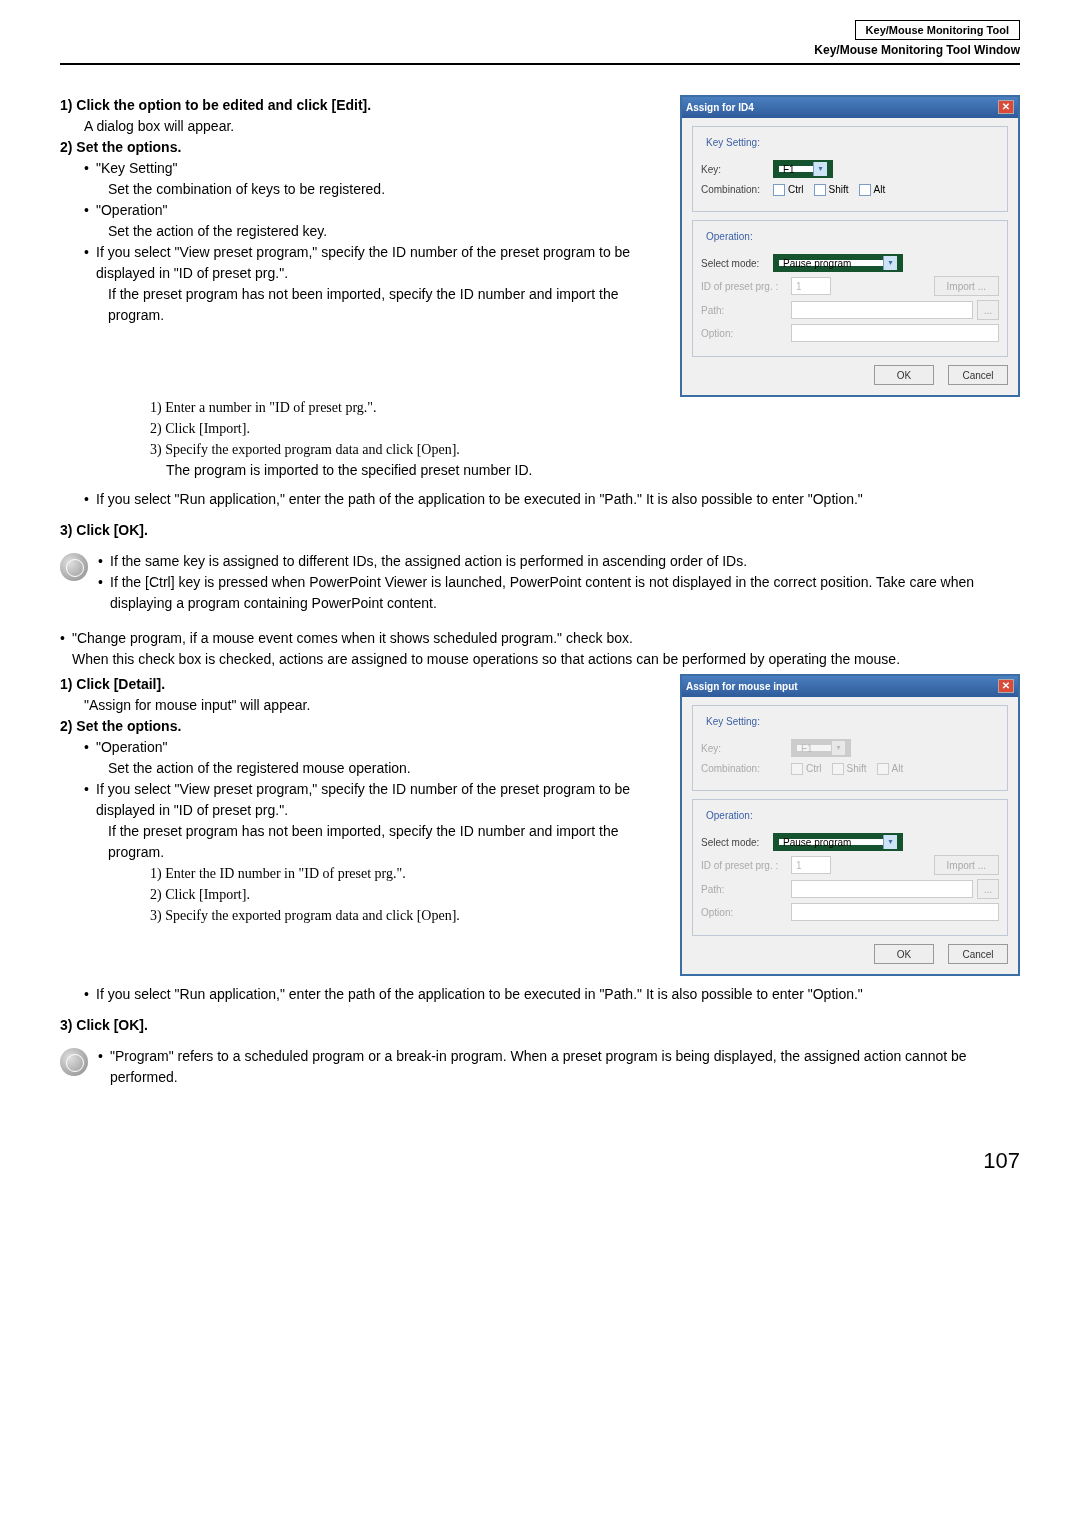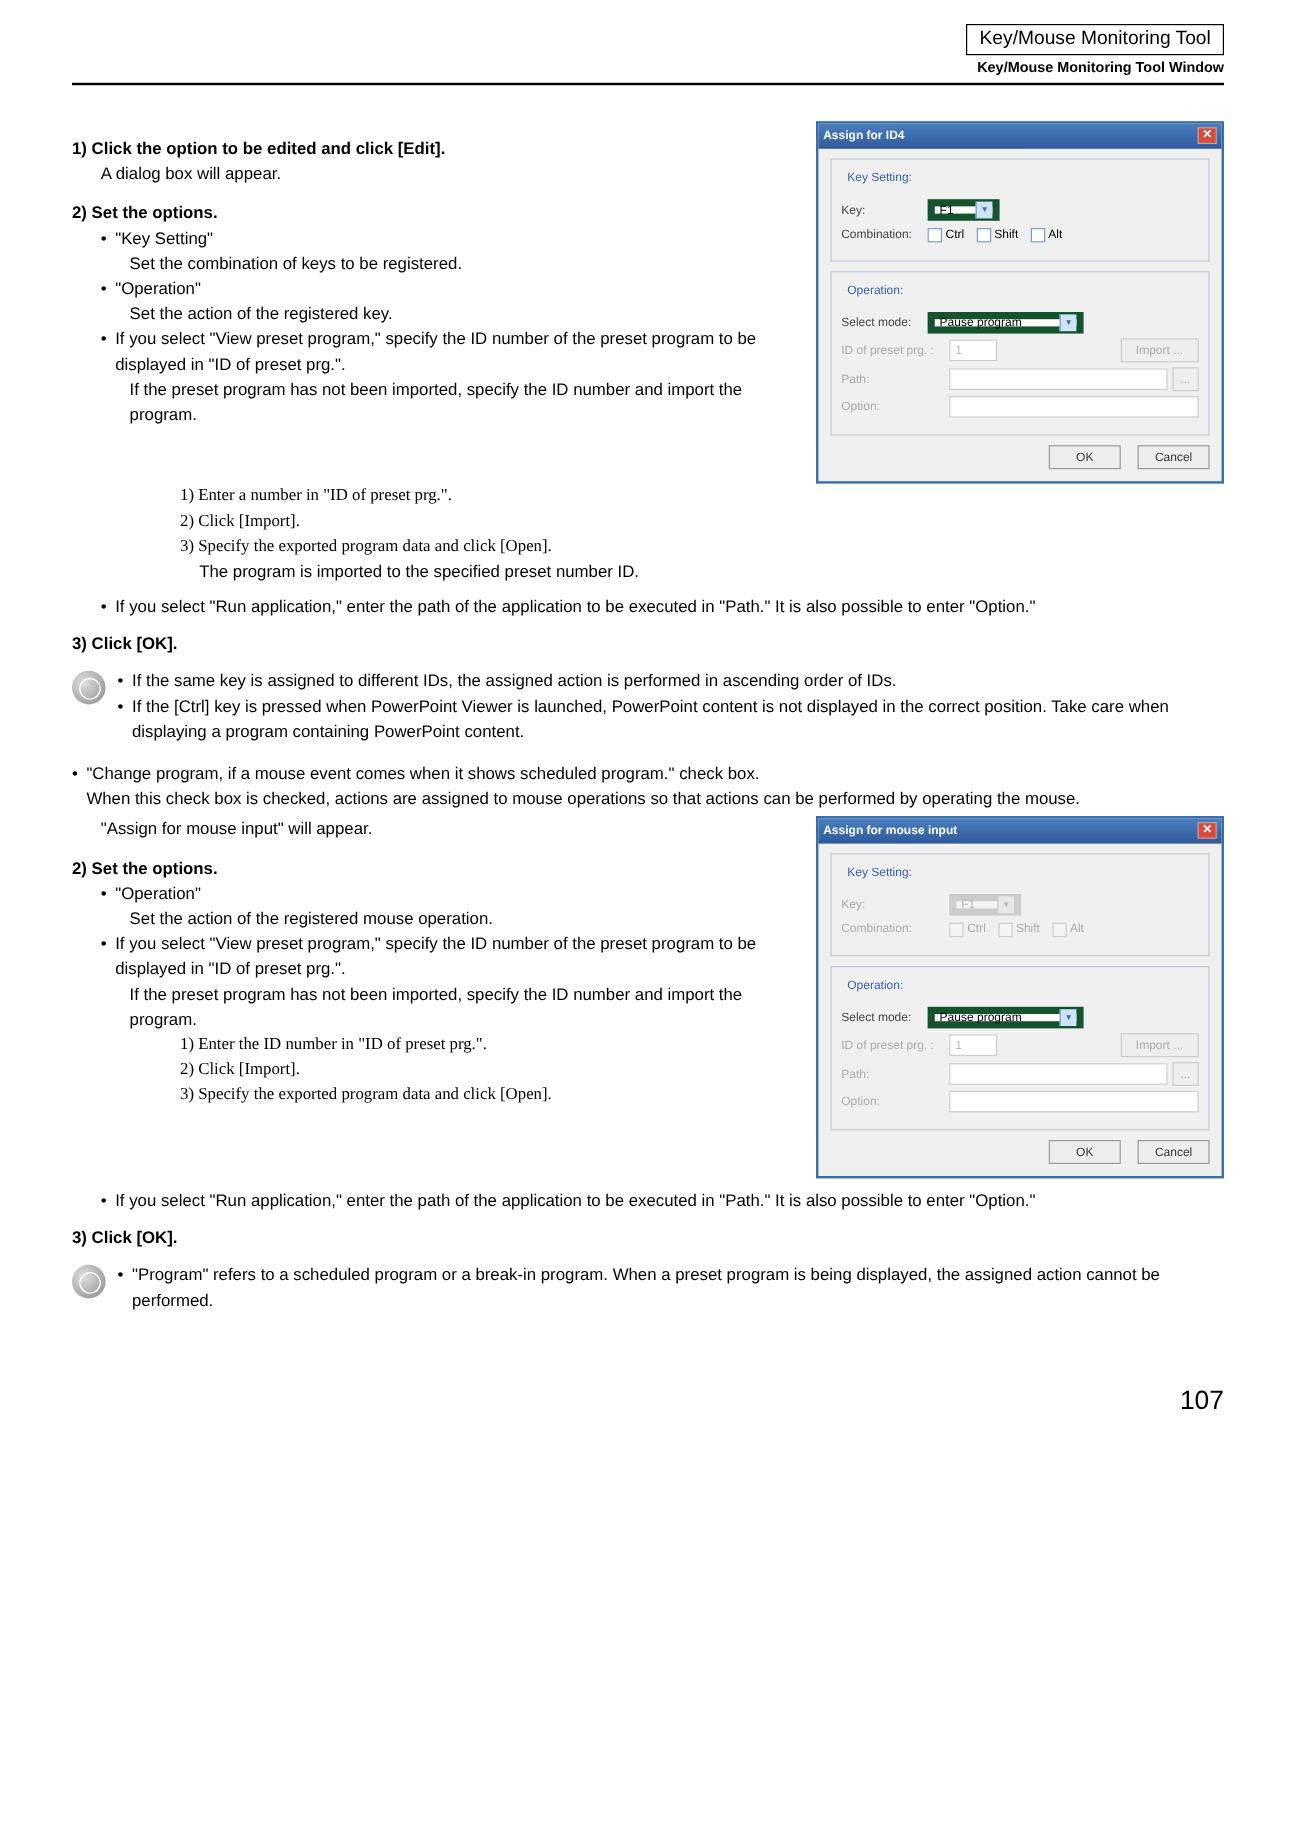--- a/index.html
+++ b/index.html
@@ -1,22 +1,22 @@
 <!DOCTYPE html>
 <html><head>
 <meta charset="utf-8">
 <style>
   * { box-sizing: border-box; margin: 0; padding: 0; }
   body { font-family: Arial, Helvetica, sans-serif; font-size: 14px; color: #000; background: #fff; width: 1080px; margin: 0 auto; padding: 20px 60px 40px 60px; }
   .header-box { float: right; text-align: right; margin-bottom: 6px; }
-  .header-title { border: 1.5px solid #000; padding: 3px 10px; font-weight: normal; font-size: 16px; display: inline-block; }
+  .header-title { border: 1.5px solid #000; padding: 3px 10px; font-weight: bold; font-size: 11px; display: inline-block; }
   .header-sub { font-weight: bold; font-size: 12px; margin-top: 3px; }
   .hr { clear: both; border-top: 2.5px solid #000; margin-top: 4px; margin-bottom: 30px; }
   .content { clear: both; line-height: 1.5; }
-  .step-bold { font-weight: bold; margin-top: 12px; }
+  .step-bold { font-weight: bold; margin-top: 0; }
   .indent1 { margin-left: 24px; }
   .indent2 { margin-left: 48px; }
   .indent3 { margin-left: 90px; font-family: Liberation Serif, serif; }
   .indent3b { margin-left: 106px; }
   .bullet-row { display: flex; }
   .bullet-dot { width: 12px; flex-shrink: 0; }
   .main-row { display: flex; align-items: flex-start; gap: 20px; }
   .text-col { flex: 1; }
   .dialog { width: 340px; border: 2px solid #3a6ea5; font-size: 10px; background: #f0f0f0; flex-shrink: 0; }
   .dialog-title { background: linear-gradient(#4a7fc0, #2f5a9a); color: #fff; display: flex; justify-content: space-between; align-items: flex-start; padding: 3px 4px; font-weight: bold; }
@@ -160,20 +160,21 @@
 </div>
 
 <div class="bullet-row" style="margin-top:14px">
       <span class="bullet-dot">•</span>
       <span>"Change program, if a mouse event comes when it shows scheduled program." check box.</span>
     </div>
 <div style="margin-left:12px">When this check box is checked, actions are assigned to mouse operations so that actions can be performed by operating the mouse.</div>
 
 <div class="main-row" style="margin-top:4px">
   <div class="text-col">
+    <div class="step-bold">1) Click [Detail].</div>
     <div class="indent1">"Assign for mouse input" will appear.</div>
 
     <div class="step-bold">2) Set the options.</div>
     <div class="indent1 bullet-row">
           <span class="bullet-dot">•</span>
           <span>"Operation"</span>
         </div>
     <div class="indent2">Set the action of the registered mouse operation.</div>
     <div class="indent1 bullet-row">
           <span class="bullet-dot">•</span>

